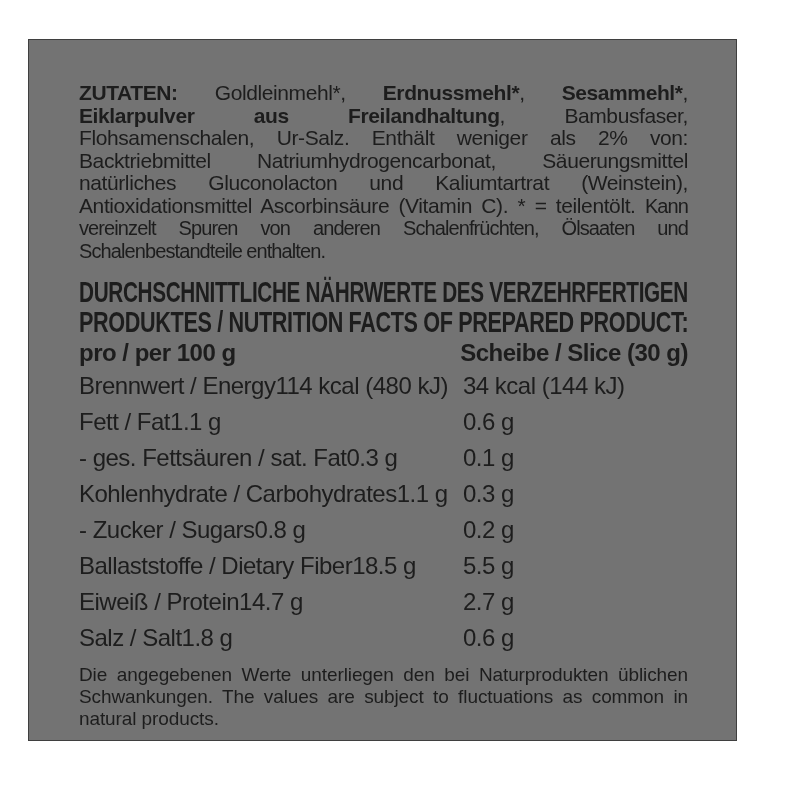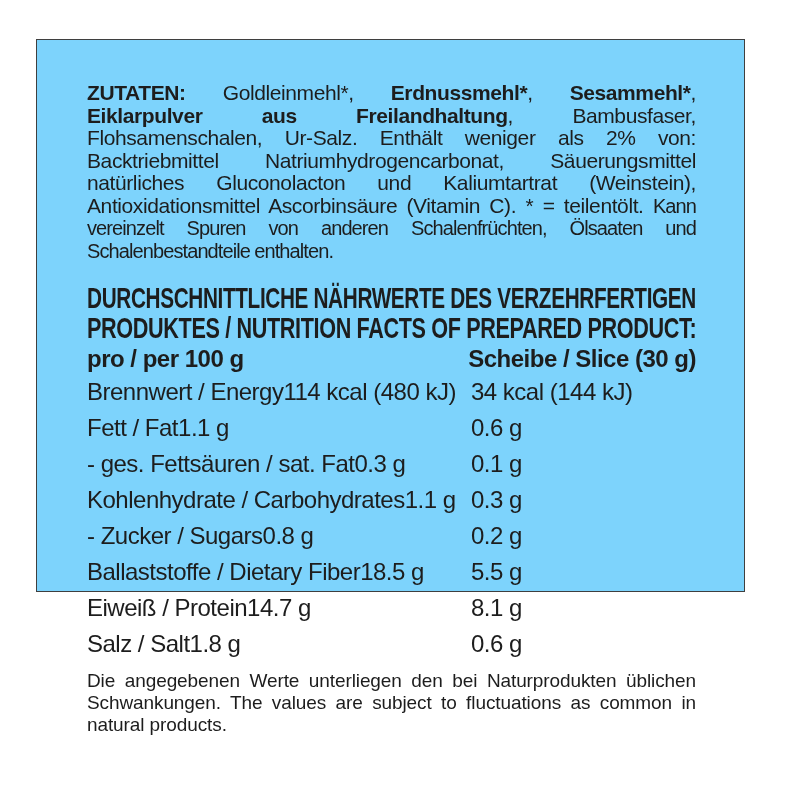--- a/index.html
+++ b/index.html
@@ -14,40 +14,40 @@
   }
   .stage {
     position: relative;
     width: 788px;
     height: 788px;
     background: #ffffff;
     overflow: hidden;
   }
   .label-box {
     position: absolute;
-    left: 36px;
+    left: 28px;
     top: 39px;
     width: 709px;
-    height: 553px;
+    height: 702px;
     box-sizing: border-box;
     border: 1.5px solid #3f3f3f;
-    background: #7dd3fc;
+    background: #737373;
     padding: 42px 48px 0 50px;
   }
   .ingredients {
     margin: 0;
     font-size: 21px;
     line-height: 22.5px;
     text-align: justify;
     letter-spacing: -0.4px;
     word-spacing: -0.5px;
   }
   .ingredients .b { font-weight: bold; }
   .ingredients .narrow { letter-spacing: -0.9px; font-size: 20px; }
-  .nutri-header { margin-top: 21px; text-align: right; }
+  .nutri-header { margin-top: 15px; text-align: right; }
   .caps {
     font-weight: bold;
     font-size: 30px;
     line-height: 29.5px;
     white-space: nowrap;
     transform-origin: 0 50%;
     letter-spacing: -0.5px;
   }
   .row {
     display: flex;
@@ -118,21 +118,21 @@
           <span class="v2">0.2 g</span>
         </div>
         <div class="row">
           <span class="lbl">Ballaststoffe / Dietary Fiber</span>
           <span class="v1">18.5 g</span>
           <span class="v2">5.5 g</span>
         </div>
         <div class="row">
           <span class="lbl">Eiweiß / Protein</span>
           <span class="v1">14.7 g</span>
-          <span class="v2">8.1 g</span>
+          <span class="v2">2.7 g</span>
         </div>
         <div class="row">
           <span class="lbl">Salz / Salt</span>
           <span class="v1">1.8 g</span>
           <span class="v2">0.6 g</span>
         </div>
       </div>
 
     <p class="footnote">Die angegebenen Werte unterliegen den bei Naturprodukten üblichen Schwankungen. The values are subject to fluctuations as common in natural products.</p>
 

